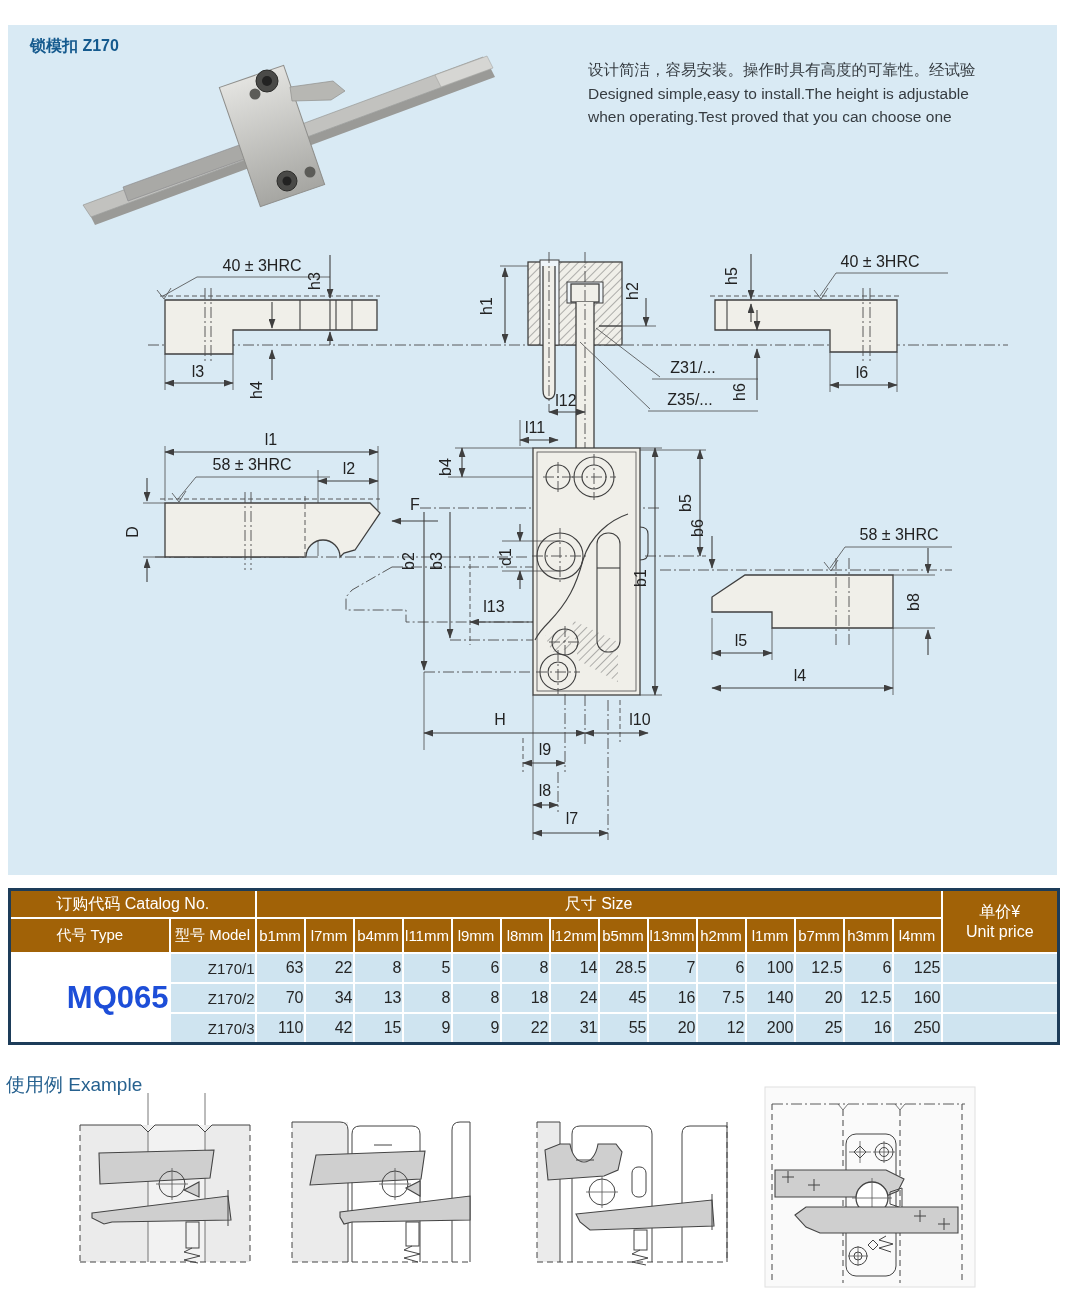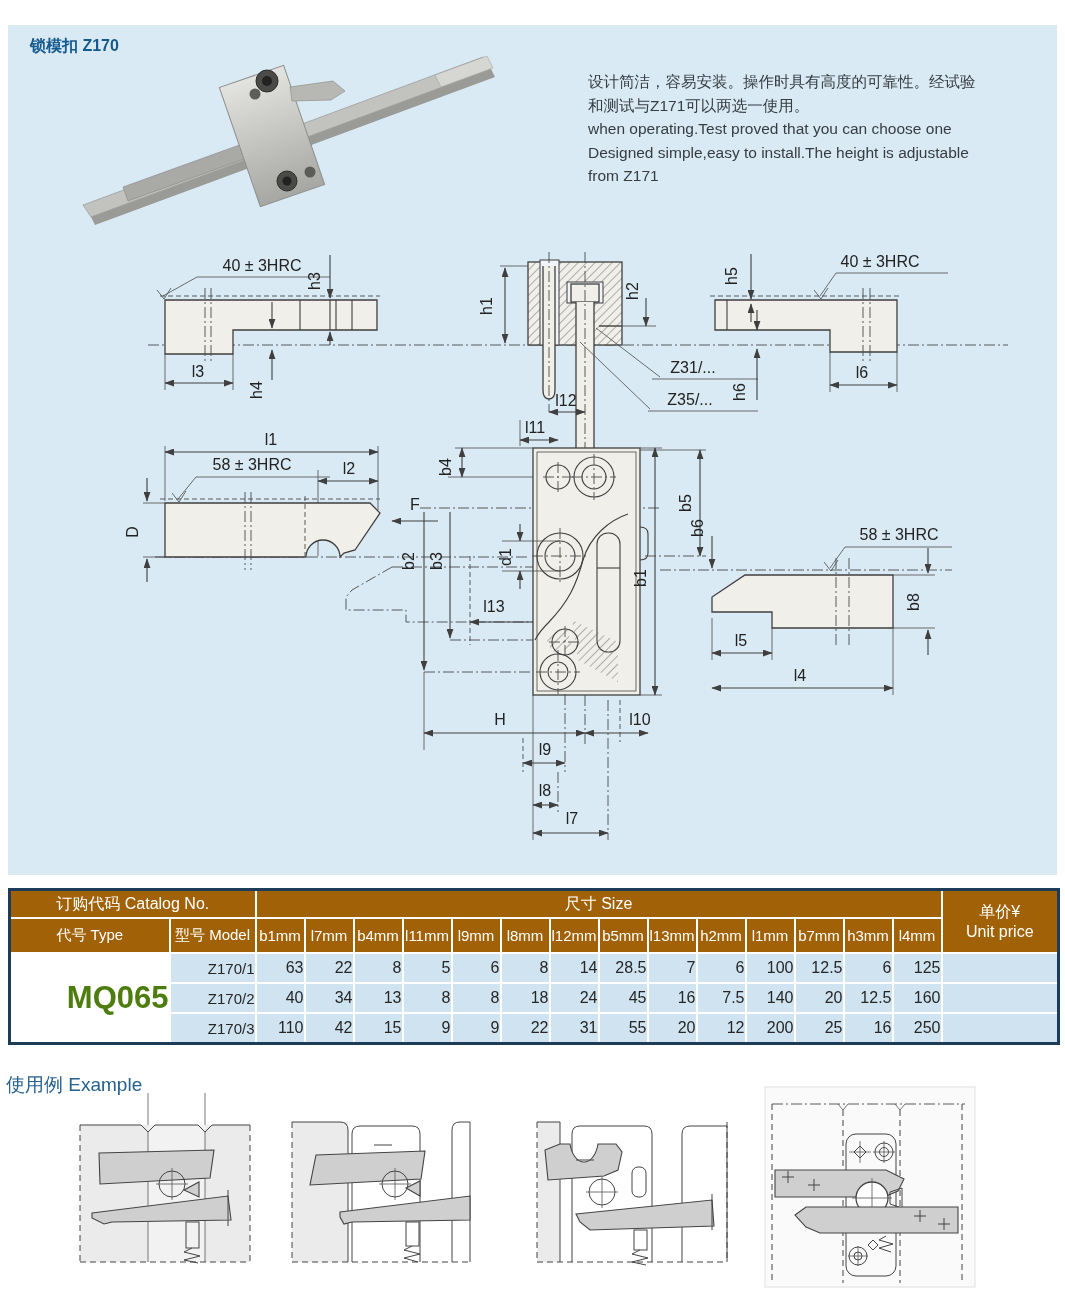--- a/index.html
+++ b/index.html
@@ -1,40 +1,40 @@
 <!DOCTYPE html>
 <html><head>
 <meta charset="utf-8">
 <style>
   html,body{margin:0;padding:0;background:#fff;}
   body{width:1065px;height:1293px;position:relative;font-family:"Liberation Sans",sans-serif;overflow:hidden;}
   .panel{position:absolute;left:8px;top:25px;width:1049px;height:850px;background:#d9eaf4;}
   .title{position:absolute;left:30px;top:36px;font-size:16px;font-weight:bold;color:#155a8e;}
   .photo{position:absolute;left:55px;top:45px;}
-  .desc{position:absolute;left:588px;top:58px;width:462px;font-size:15.5px;color:#363c41;line-height:1.52;margin-top:12px;}
+  .desc{position:absolute;left:588px;top:58px;width:462px;font-size:15.5px;color:#363c41;line-height:1.52;}
   .desc p{margin:0;}
   .drawing{position:absolute;left:0;top:230px;}
   
   .pl{fill:#f0efe9;stroke:#3f3f3f;stroke-width:1.3;}
   .ln{stroke:#3f3f3f;stroke-width:1.1;fill:none;}
   .thin{stroke:#4a4a4a;stroke-width:0.8;fill:none;}
   .cl{stroke:#4a4a4a;stroke-width:0.9;fill:none;stroke-dasharray:11,3,2,3;}
   .dsh{stroke:#4a4a4a;stroke-width:0.9;fill:none;stroke-dasharray:5,3;}
   .dim{stroke:#3f3f3f;stroke-width:1.1;fill:none;}
   .lb{font-size:16px;fill:#222;text-anchor:middle;}
   
   .tblwrap{position:absolute;left:8px;top:888px;}
   table{border-collapse:collapse;table-layout:fixed;width:1049px;border:3px solid #1d3c59;}
   th,td{padding:0;border:2px solid #fff;}
   thead th{background:#a16207;color:#fff;font-weight:normal;}
   .hrow1 th{height:26px;font-size:16px;}
   .hrow2 th{height:33px;font-size:15px;}
   .price-h{font-size:14px;line-height:1.25;margin-left:16px;}
   tbody td{background:#cfe4f0;height:28px;text-align:right;font-size:16px;color:#262626;}
-  td.mq{background:#fff;color:#4d7c0f;font-size:31px;font-weight:bold;}
+  td.mq{background:#fff;color:#1d4ed8;font-size:31px;font-weight:bold;}
   td.model{font-size:15px;}
   .exhead{position:absolute;left:6px;top:1040px;font-size:19px;font-weight:500;color:#26618f;margin-top:32px;}
   .examples{position:absolute;left:0;top:1080px;}
   .exarm{fill:#cfcfcf;stroke:#444;stroke-width:1.1;}
   .exln{stroke:#444;stroke-width:1;fill:none;}
   .exthin{stroke:#555;stroke-width:0.8;fill:none;}
   .exdsh{stroke:#444;stroke-width:1;fill:none;stroke-dasharray:6,4;}
 </style>
 </head>
 <body>
@@ -63,24 +63,22 @@
     <circle cx="212" cy="36" r="5" fill="#222"></circle>
     <circle cx="200" cy="49" r="5.5" fill="#5c5c58"></circle>
     <circle cx="232" cy="136" r="10" fill="#4a4a48" stroke="#2c2c2a"></circle>
     <circle cx="232" cy="136" r="4.5" fill="#222"></circle>
     <circle cx="255" cy="127" r="5.5" fill="#5c5c58"></circle>
   </g>
 </svg>
 
 <div class="desc">
   <p>设计简洁，容易安装。操作时具有高度的可靠性。经试验</p>
-  <p>和测试与Z171可以两选一使用。</p>
+  <p>Designed simple,easy to install.The height is adjustable</p>
   <p>when operating.Test proved that you can choose one</p>
-  <p>Designed simple,easy to install.The height is adjustable</p>
-  <p>from Z171</p>
 </div>
 
 <svg class="drawing" width="1065" height="645" viewBox="0 230 1065 645">
   <defs>
     <marker id="arr" viewBox="0 0 10 7" refX="9.3" refY="3.5" markerWidth="10" markerHeight="7" orient="auto-start-reverse" markerUnits="userSpaceOnUse">
       <path d="M0,0 L10,3.5 L0,7 Z" fill="#3f3f3f"></path>
     </marker>
     <pattern id="hatch" width="6" height="6" patternUnits="userSpaceOnUse" patternTransform="rotate(45)">
       <line x1="0" y1="0" x2="0" y2="6" stroke="#6a6a6a" stroke-width="1"></line>
     </pattern>
@@ -314,21 +312,21 @@
       <td>7</td>
       <td>6</td>
       <td>100</td>
       <td>12.5</td>
       <td>6</td>
       <td>125</td>
       <td></td>
     </tr>
     <tr>
       <td class="model">Z170/2</td>
-      <td>40</td>
+      <td>70</td>
       <td>34</td>
       <td>13</td>
       <td>8</td>
       <td>8</td>
       <td>18</td>
       <td>24</td>
       <td>45</td>
       <td>16</td>
       <td>7.5</td>
       <td>140</td>

